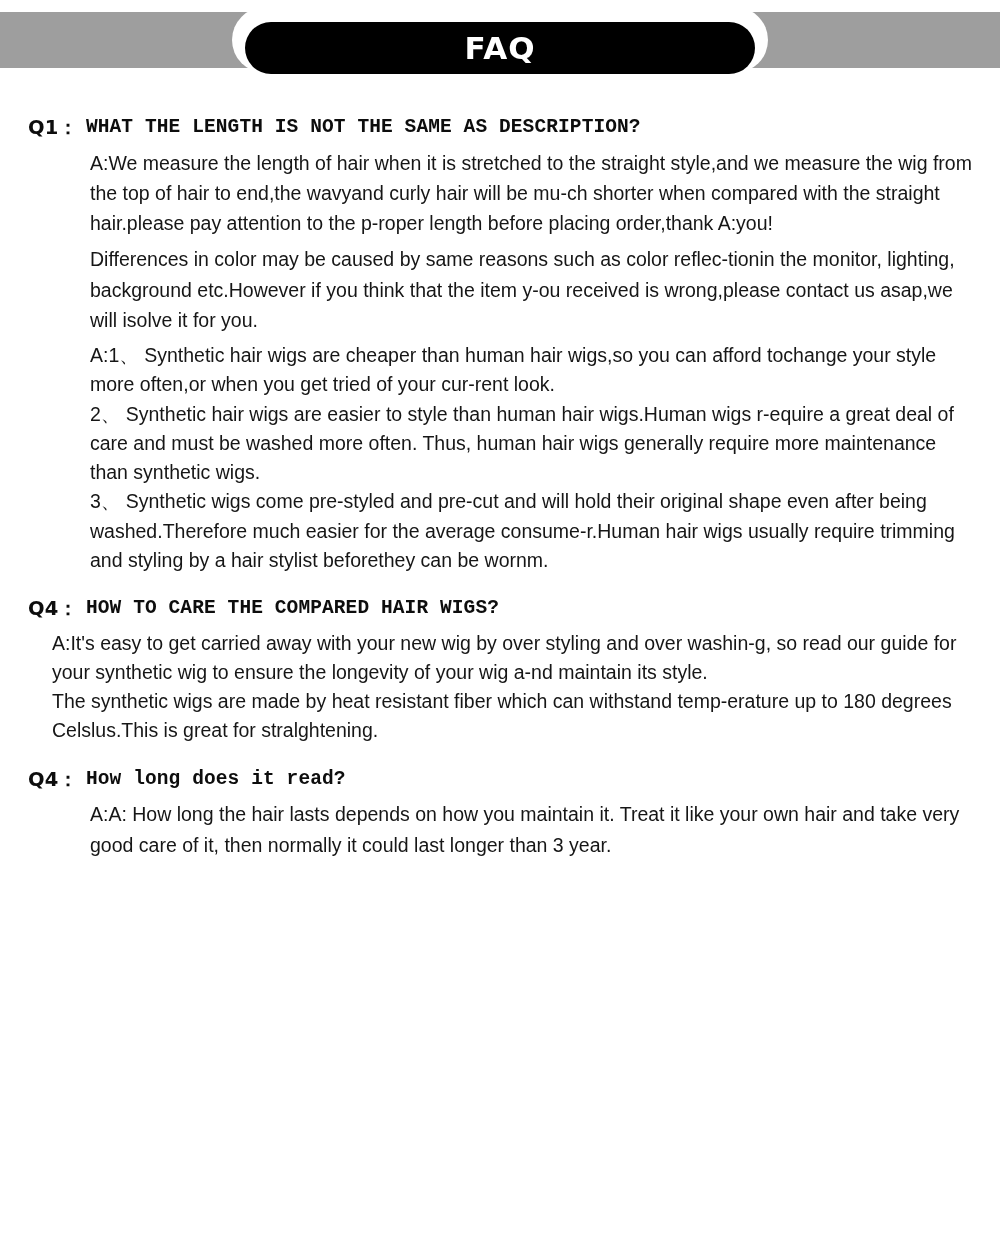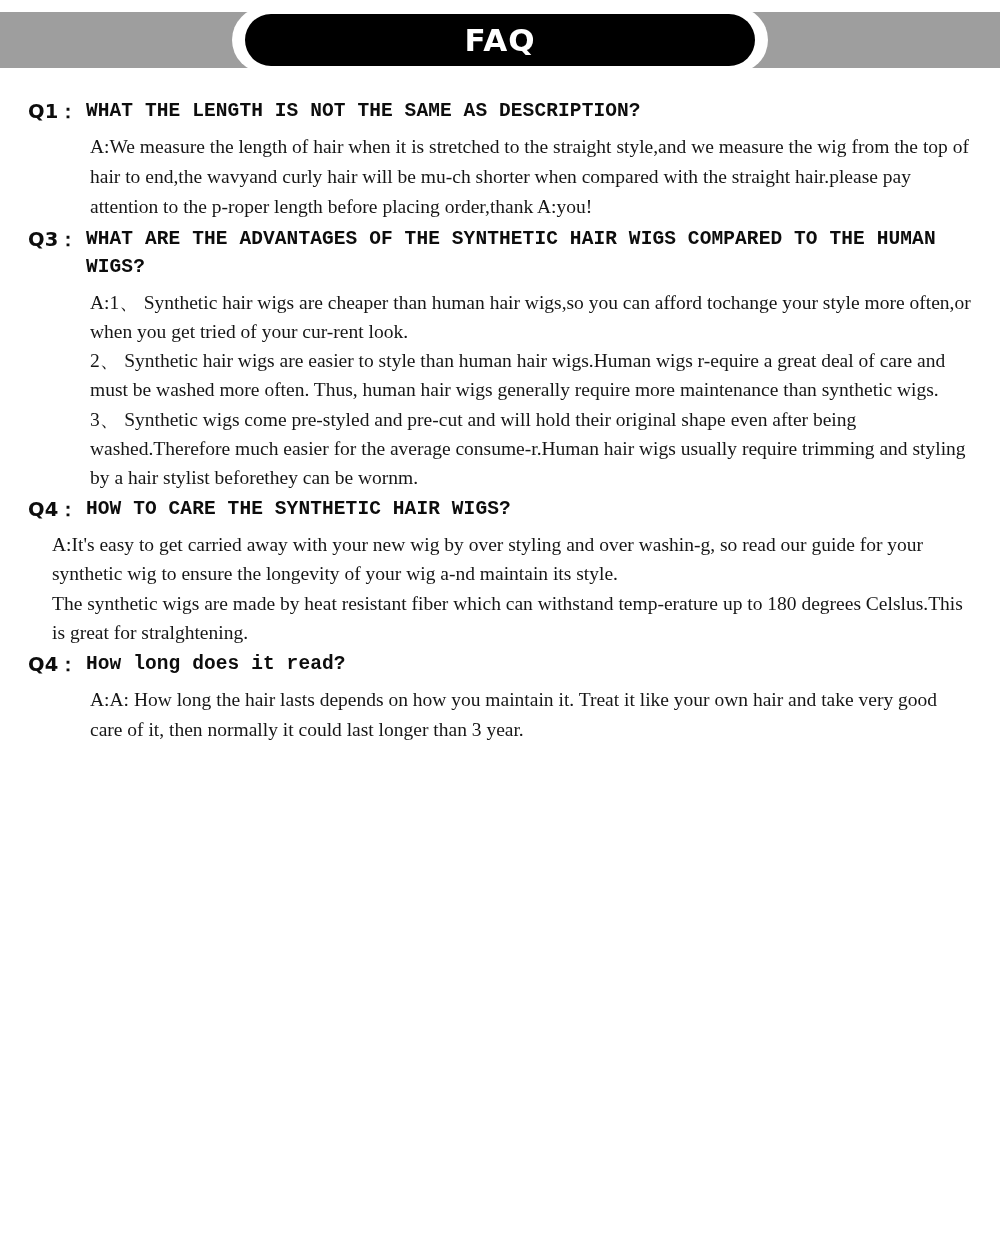--- a/index.html
+++ b/index.html
@@ -34,21 +34,21 @@
     left: 232px;
     top: 7px;
     width: 536px;
     height: 66px;
     background: #ffffff;
     border-radius: 33px;
   }
   .header-pill {
     position: absolute;
     left: 245px;
-    top: 14px;
+    top: 22px;
     width: 510px;
     height: 52px;
     background: #000000;
     border-radius: 26px;
     display: flex;
     align-items: center;
     justify-content: center;
   }
   .header-title {
     color: #ffffff;
@@ -68,38 +68,38 @@
   }
   .q-row {
     display: flex;
     align-items: flex-start;
     font-weight: bold;
     font-size: 19.5px;
     line-height: 1.42;
     letter-spacing: 0.1px;
     font-family: "DejaVu Sans", sans-serif;
     color: #0d0d0d;
-    margin-top: 4px;
+    margin-top: 20px;
   }
   .q-label {
     flex: 0 0 auto;
     white-space: pre;
     padding-right: 8px;
   }
   .q-text {
     flex: 1 1 auto;
     font-family: Liberation Mono, monospace;
   }
   .answer {
     margin: 6px 0 0 62px;
     font-size: 19.5px;
     line-height: 1.55;
     color: #161616;
     white-space: pre-line;
-    font-family: Liberation Serif, serif;
+    font-family: Liberation Sans, sans-serif;
     max-width: 912px;
   }
   .answer.tight {
     line-height: 1.5;
     margin-left: 24px;
   }
   .q3-block .q-text {
     max-width: 880px;
   }
   .answer.indent-q3 {
@@ -121,36 +121,33 @@
 
   <div class="faq-item">
     <div class="q-row">
       <span class="q-label">Q1：</span>
       <span class="q-text">WHAT THE LENGTH IS NOT THE SAME AS DESCRIPTION?</span>
     </div>
     <div class="answer">A:We measure the length of hair when it is stretched to the straight style,and we measure the wig from the top of hair to end,the wavyand curly hair will be mu-ch shorter when compared with the straight hair.please pay attention to the p-roper length before placing order,thank A:you!</div>
   </div>
 
   <div class="faq-item">
+    <div class="answer">Differences in color may be caused by same reasons such as color reflec-tionin the monitor, lighting, background etc.However if you think that the item y-ou received is wrong,please contact us asap,we will isolve it for you.</div>
   </div>
 
   <div class="faq-item q3-block">
-    <div class="q-row">
-      <span class="q-label">Q3：</span>
-      <span class="q-text">WHAT ARE THE ADVANTAGES OF THE SYNTHETIC HAIR WIGS COMPARED TO THE HUMAN WIGS?</span>
-    </div>
     <div class="answer tight indent-q3">A:1、 Synthetic hair wigs are cheaper than human hair wigs,so you can afford tochange your style more often,or when you get tried of your cur-rent look.
 2、 Synthetic hair wigs are easier to style than human hair wigs.Human wigs r-equire a great deal of care and must be washed more often. Thus, human hair wigs generally require more maintenance than synthetic wigs.
 3、 Synthetic wigs come pre-styled and pre-cut and will hold their original shape even after being washed.Therefore much easier for the average consume-r.Human hair wigs usually require trimming and styling by a hair stylist beforethey can be wornm.</div>
   </div>
 
   <div class="faq-item">
     <div class="q-row">
       <span class="q-label">Q4：</span>
-      <span class="q-text">HOW TO CARE THE SYNTHETIC HAIR WIGS?</span>
+      <span class="q-text">HOW TO CARE THE COMPARED HAIR WIGS?</span>
     </div>
     <div class="answer tight">A:It's easy to get carried away with your new wig by over styling and over washin-g, so read our guide for your synthetic wig to ensure the longevity of your wig a-nd maintain its style.
 The synthetic wigs are made by heat resistant fiber which can withstand temp-erature up to 180 degrees Celslus.This is great for stralghtening.</div>
   </div>
 
   <div class="faq-item">
     <div class="q-row">
       <span class="q-label">Q4：</span>
       <span class="q-text">How long does it read?</span>
     </div>

